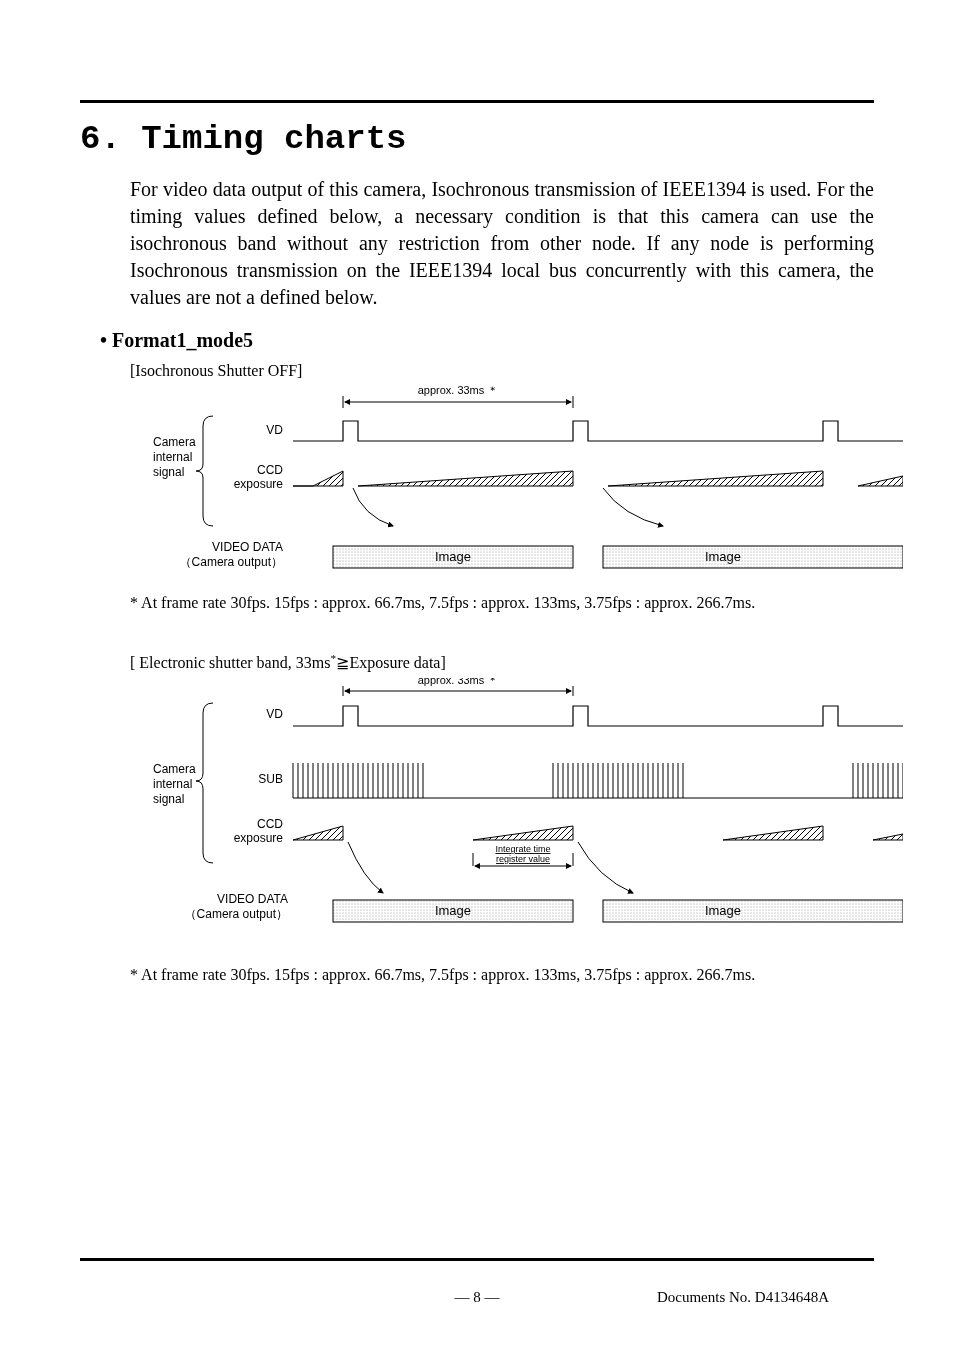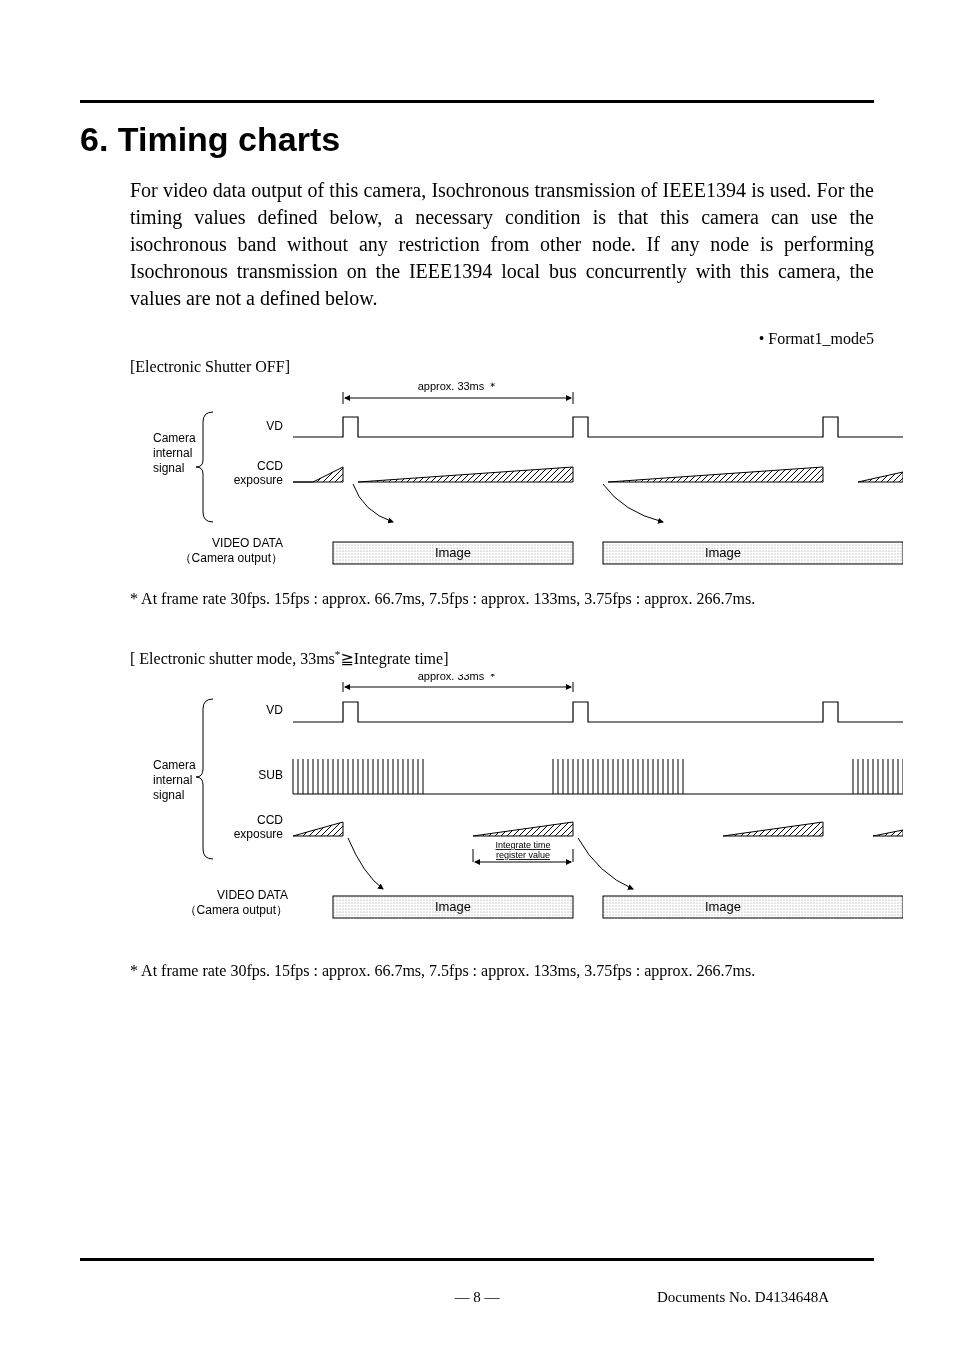--- a/index.html
+++ b/index.html
@@ -10,39 +10,38 @@
     height: 1351px;
     padding: 100px 80px 40px 80px;
     position: relative;
   }
   .topbar {
     position: absolute;
     top: 100px; left: 80px; right: 80px;
     border-top: 3px solid #000;
   }
   h1 {
-    font-family: Liberation Sans, sans-serif;
+    font-family: Liberation Mono, monospace;
     font-weight: bold;
     font-size: 34px;
     margin-top: 20px;
     margin-bottom: 18px;
   }
   .intro {
     font-size: 20px;
     line-height: 1.35;
     text-align: justify;
     margin: 0 0 18px 50px;
   }
   .bullet-heading {
-    font-weight: normal;
-    font-size: 16px;
+    font-weight: bold;
+    font-size: 20px;
     margin-left: 20px;
     margin-bottom: 10px;
     font-family: "Times New Roman", serif;
-    text-align: right;
   }
   .bullet-heading::before { content: "• "; }
   .subcaption {
     font-size: 16px;
     margin-left: 50px;
     margin-bottom: 6px;
   }
   .diagram {
     margin-left: 73px;
     margin-bottom: 8px;
@@ -72,21 +71,21 @@
 <body>
 
 <div class="topbar"></div>
 
 <h1>6.  Timing charts</h1>
 
 <p class="intro">For video data output of this camera, Isochronous transmission of IEEE1394 is used. For the timing values defined below, a necessary condition is that this camera can use the isochronous band without any restriction from other node. If any node is performing Isochronous transmission on the IEEE1394 local bus concurrently with this camera, the values are not a defined below.</p>
 
 <p class="bullet-heading">Format1_mode5</p>
 
-<p class="subcaption">[Electronic Shutter OFF]</p>
+<p class="subcaption">[Isochronous Shutter OFF]</p>
 
 <div class="diagram">
 <svg width="750" height="200" viewBox="0 0 750 200">
   <defs>
     <pattern id="hatch" width="6" height="6" patternUnits="userSpaceOnUse">
       <path d="M0,6 L6,0" stroke="#000" stroke-width="1"></path>
     </pattern>
     <pattern id="stipple" width="3" height="3" patternUnits="userSpaceOnUse">
       <circle cx="1" cy="1" r="0.5" fill="#777"></circle>
     </pattern>
@@ -130,21 +129,21 @@
   <rect x="180" y="160" width="240" height="22" fill="url(#stipple)" stroke="#000"></rect>
   <text x="300" y="175" font-size="13" text-anchor="middle" font-family="Arial">Image</text>
   <rect x="450" y="160" width="300" height="22" fill="url(#stipple)" stroke="#000"></rect>
   <text x="570" y="175" font-size="13" text-anchor="middle" font-family="Arial">Image</text>
 </svg>
 </div>
 
 <p class="footnote">* At frame rate 30fps. 15fps : approx. 66.7ms, 7.5fps : approx. 133ms, 3.75fps : approx. 266.7ms.</p>
 
 <p class="subcaption" style="margin-top:30px">
-  <span>[ Electronic shutter mode, 33ms</span><sup style="font-size:0.7em">*</sup><span>≧Integrate time]</span>
+  <span>[ Electronic shutter band, 33ms</span><sup style="font-size:0.7em">*</sup><span>≧Exposure data]</span>
 </p>
 
 <div class="diagram">
 <svg width="750" height="280" viewBox="0 0 750 280">
 
   <line x1="190" y1="8" x2="190" y2="18" stroke="#000"></line>
   <line x1="420" y1="8" x2="420" y2="18" stroke="#000"></line>
   <line x1="192" y1="13" x2="418" y2="13" stroke="#000" marker-start="url(#arrowS)" marker-end="url(#arrow)"></line>
   <text x="305" y="6" font-size="11" text-anchor="middle" font-family="Arial">approx. 33ms ＊</text>
 

